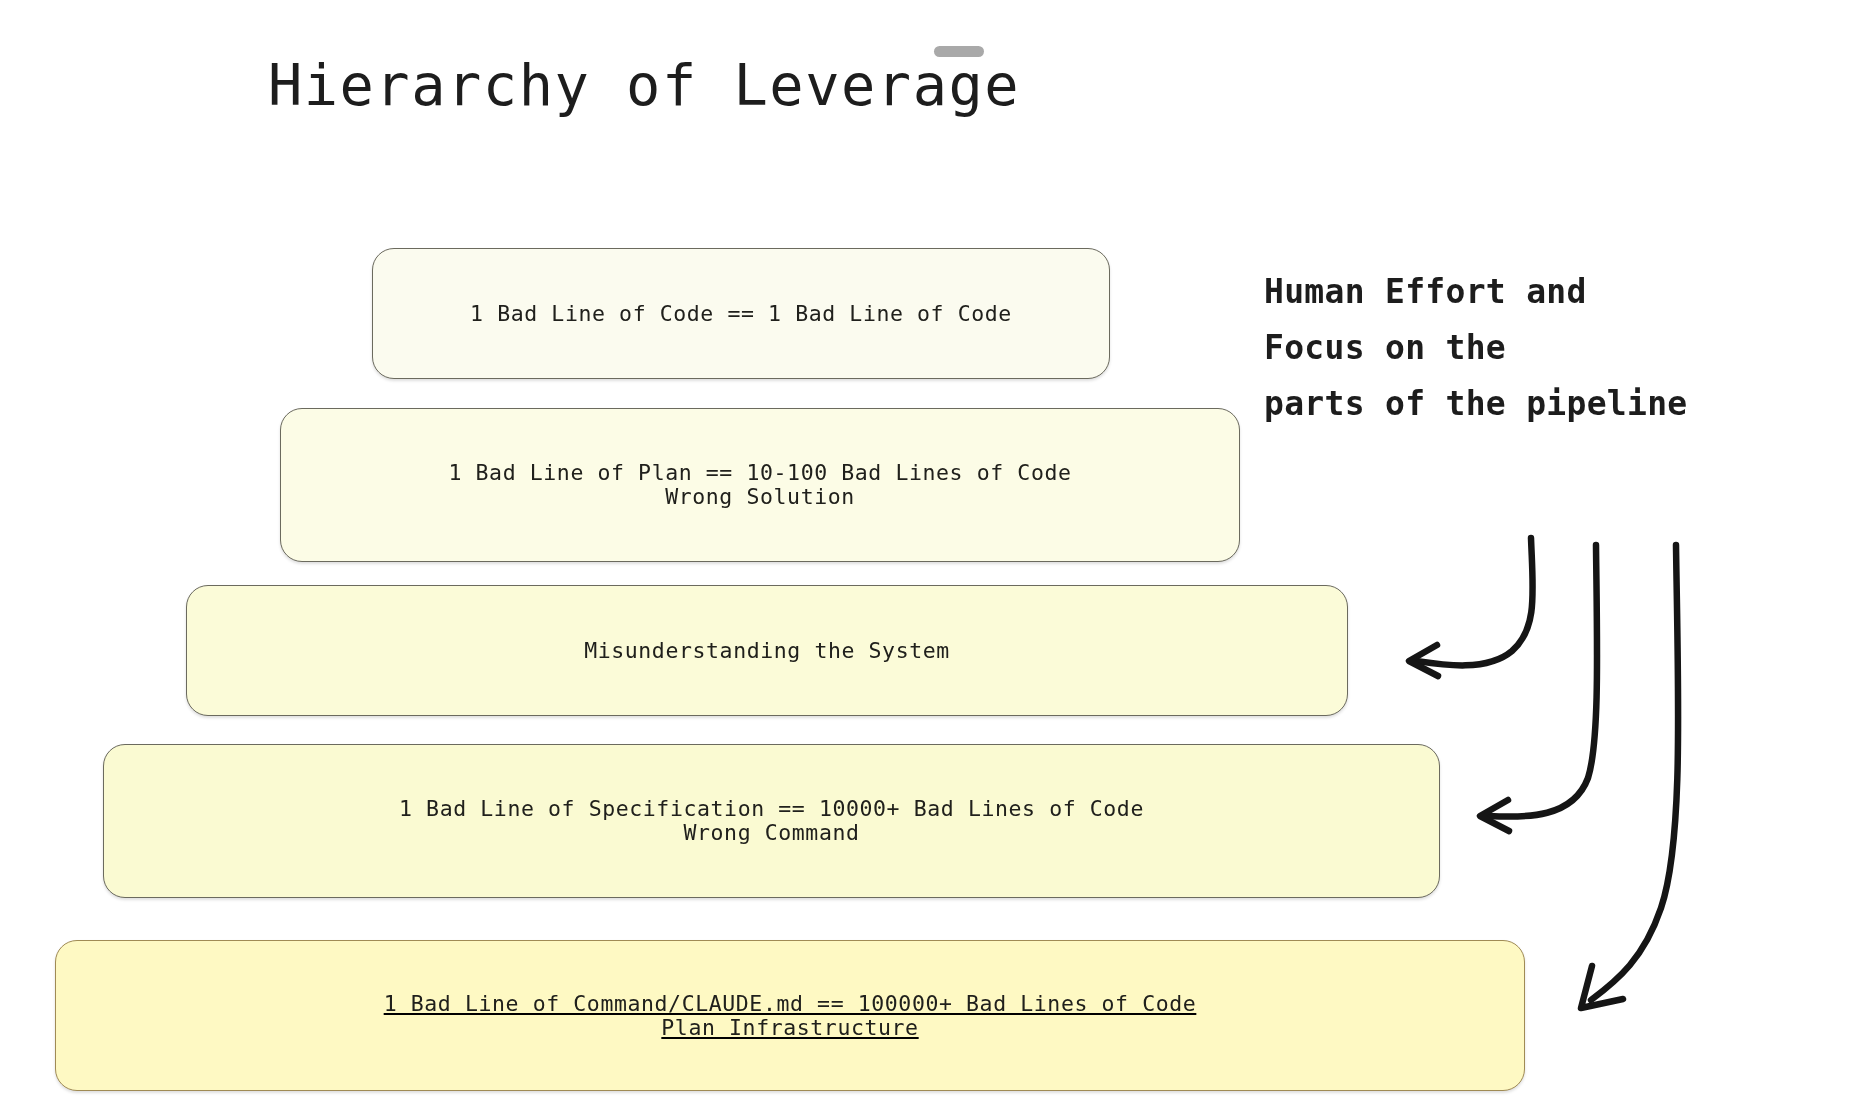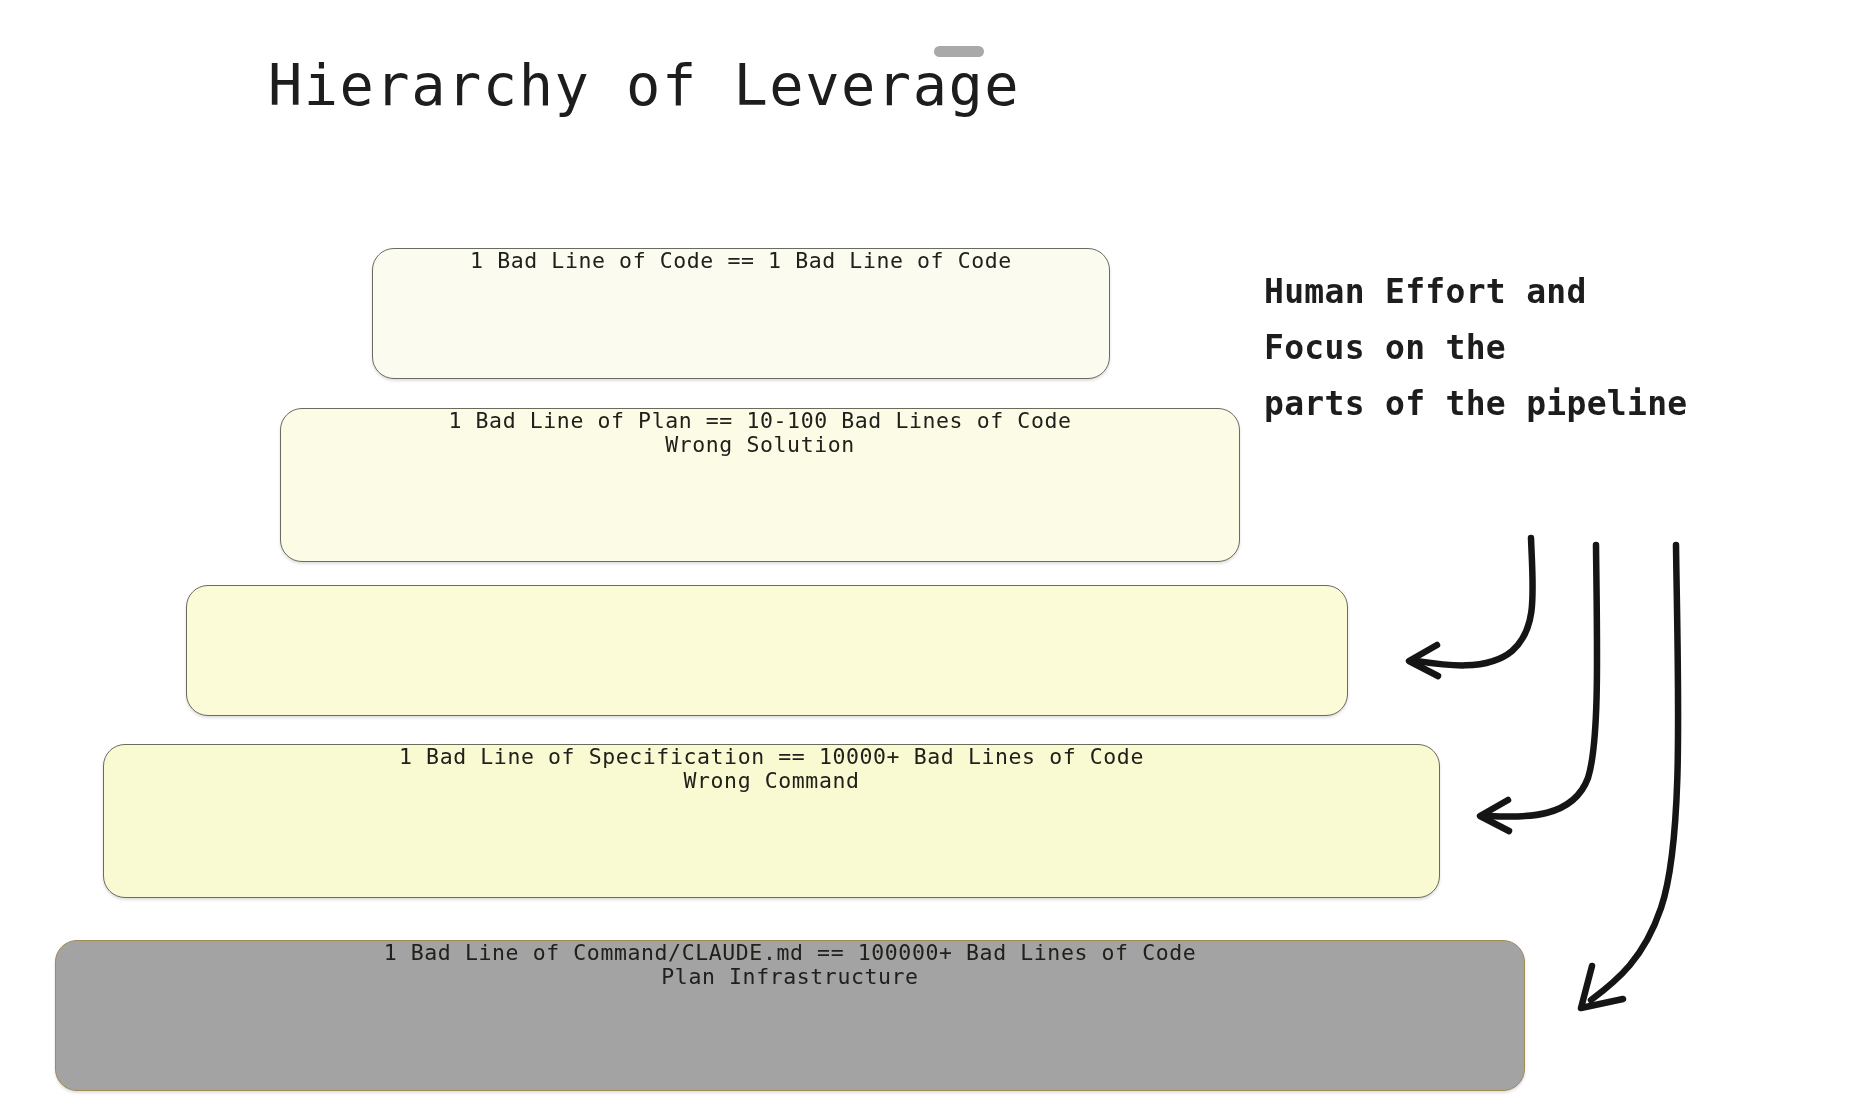--- a/index.html
+++ b/index.html
@@ -47,21 +47,21 @@
 
   
   .lev-box {
     position: absolute;
     box-sizing: border-box;
     border: 1.6px solid #6b6a5e;
     border-radius: 22px;
     display: flex;
     flex-direction: column;
     align-items: center;
-    justify-content: flex-start;
+    justify-content: center;
     box-shadow: 0 2px 3px rgba(0,0,0,0.13);
   }
   .lev-line {
     font-family: "DejaVu Sans Mono", monospace;
     font-size: 21.5px;
     letter-spacing: 0.6px;
     color: #20201c;
     white-space: nowrap;
     text-align: center;
     line-height: 1.1;
@@ -113,28 +113,29 @@
   <div class="lev-box" id="box-1" style="background: rgb(251, 251, 239); border-color: rgb(107, 106, 94);">
     <div class="lev-line">1 Bad Line of Code == 1 Bad Line of Code</div>
   </div>
 
   <div class="lev-box" id="box-2" style="background: rgb(252, 252, 230); border-color: rgb(107, 106, 94);">
     <div class="lev-line">1 Bad Line of Plan == 10-100 Bad Lines of Code</div>
     <div class="lev-line sub">Wrong Solution</div>
   </div>
 
   <div class="lev-box" id="box-3" style="background: rgb(251, 251, 216); border-color: rgb(107, 106, 94);">
+    <div class="lev-line sub">Misunderstanding the System</div>
   </div>
 
   <div class="lev-box" id="box-4" style="background: rgb(250, 250, 210); border-color: rgb(107, 106, 94);">
     <div class="lev-line">1 Bad Line of Specification == 10000+ Bad Lines of Code</div>
     <div class="lev-line sub">Wrong Command</div>
   </div>
 
-  <div class="lev-box" id="box-5" style="background: #a3a3a3; border-color: rgb(160, 139, 85);">
+  <div class="lev-box" id="box-5" style="background: #fef9c3; border-color: rgb(160, 139, 85); text-decoration: underline;">
     <div class="lev-line">1 Bad Line of Command/CLAUDE.md == 100000+ Bad Lines of Code</div>
     <div class="lev-line sub">Plan Infrastructure</div>
   </div>
 
   <div id="annotation">
     <span class="ann-line">Human Effort and</span>
     <span class="ann-line">Focus on the</span>
     <span class="ann-line">parts of the pipeline</span>
   </div>
 

